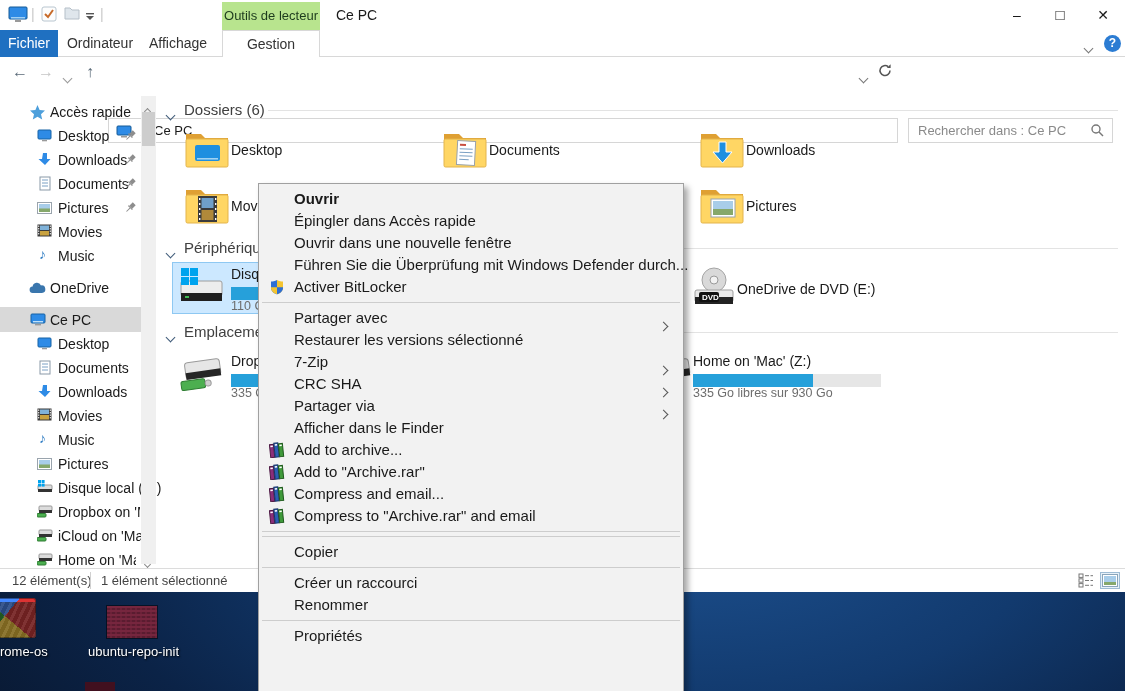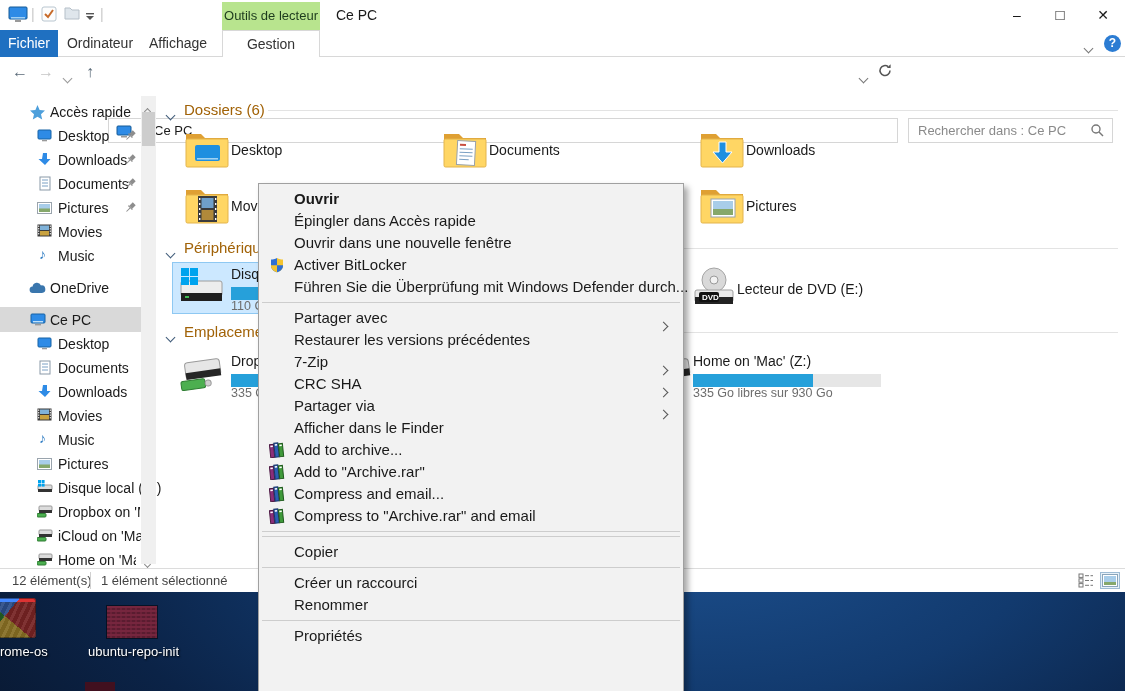--- a/index.html
+++ b/index.html
@@ -34,21 +34,21 @@
   .crumb{font-size:13px;color:#1a1a1a}
   .search-box{position:absolute;left:908px;top:61px;width:205px;height:25px;border:1px solid #d6d6d6;background:#fff}
   .search-ph{position:absolute;left:9px;top:4px;font-size:13px;color:#8a8a8a}
   
   .side-row{position:absolute;left:0;width:120px;height:24px;font-size:14px;color:#1a1a1a}
   .side-row .lbl{position:absolute;top:4px;white-space:nowrap;overflow:hidden}
   .side-sel{background:#d9d9d9;width:141px}
   .sbar{position:absolute;left:141px;top:96px;width:15px;height:468px;background:#f0f0f0}
   .sbar-thumb{position:absolute;left:1px;top:16px;width:13px;height:34px;background:#cdcdcd}
   
-  .group-head{position:absolute;height:20px;font-size:15px;color:#a16207;white-space:nowrap}
+  .group-head{position:absolute;height:20px;font-size:15px;color:#404040;white-space:nowrap}
   .group-line{position:absolute;height:1px;background:#e3e3e3}
   .tile{position:absolute;width:250px}
   .tile-label{font-size:14px;color:#1a1a1a;white-space:nowrap}
   .tile-sub{font-size:12.5px;color:#6d6d6d;white-space:nowrap}
   .bar{width:188px;height:13px;background:#e6e6e6;margin:3px 0 2px 0}
   .bar .fill{height:100%;background:#26a0da}
   .sel-tile{background:#cce8ff;outline:1px solid #8ec8f2}
   
   .statusbar{position:absolute;left:0;top:568px;width:100%;height:24px;background:#fff;border-top:1px solid #dcdcdc;font-size:13px;color:#444}
   
@@ -481,21 +481,21 @@
         <span class="abs" style="left:5px;top:3px">
           <svg width="46" height="44" viewBox="0 0 46 44">
               <circle cx="23" cy="14" r="12" fill="#d9d9d9" stroke="#a5a5a5"></circle>
               <circle cx="23" cy="14" r="4" fill="#f2f2f2" stroke="#9a9a9a"></circle>
               <rect x="4" y="24" width="38" height="12" rx="2" fill="#e8e8e8" stroke="#9e9e9e"></rect>
               <rect x="4" y="31" width="38" height="7" fill="#222"></rect>
               <rect x="8" y="26" width="20" height="10" rx="2" fill="#111"></rect>
               <text x="11" y="34" font-size="8" font-weight="bold" fill="#fff">DVD</text>
             </svg>
         </span>
-        <span class="tile-label abs" style="left:51px;top:18px">Lecteur de DVD (E:)</span>
+        <span class="tile-label abs" style="left:51px;top:18px">OneDrive de DVD (E:)</span>
       </div>
 
       <span class="abs" style="left:167px;top:327px"><span class="chev" style="border-color:#3e5a78"></span></span>
       <span class="group-head" style="left:184px;top:323px">Emplacements réseau (4)</span>
       <div class="group-line" style="left:380px;top:332px;width:738px"></div>
 
       <div class="tile" style="left:173px;top:349px;height:52px">
         <span class="abs" style="left:5px;top:4px">
           <svg width="46" height="44" viewBox="0 0 46 44">
               <g transform="rotate(-8 23 22)">
@@ -558,33 +558,33 @@
             <rect x="2" y="8" width="12" height="3" fill="#86a86b"></rect>
           </svg>
       </span>
     </div>
   </div>
 
   <div id="cmenu">
     <div class="mi mi-bold"><span>Ouvrir</span></div>
     <div class="mi"><span>Épingler dans Accès rapide</span></div>
     <div class="mi"><span>Ouvrir dans une nouvelle fenêtre</span></div>
+    <div class="mi"><span>Führen Sie die Überprüfung mit Windows Defender durch...</span></div>
     <div class="mi">
       <span class="mic">
         <svg width="16" height="16" viewBox="0 0 16 16">
             <path d="M8 1 C10 2 12.5 2.5 14 2.5 V9 C14 12.5 10.5 14.5 8 15.3 V1 Z" fill="#f4c430"></path>
             <path d="M8 1 C6 2 3.5 2.5 2 2.5 V9 C2 12.5 5.5 14.5 8 15.3 V1 Z" fill="#2d6fd4"></path>
             <path d="M2 8.2 H8 V15.3 C5.5 14.5 2 12.5 2 9 Z" fill="#f4c430"></path>
             <path d="M14 8.2 H8 V15.3 C10.5 14.5 14 12.5 14 9 Z" fill="#2d6fd4"></path>
           </svg>
       </span><span>Activer BitLocker</span></div>
-    <div class="mi"><span>Führen Sie die Überprüfung mit Windows Defender durch...</span></div>
     <div class="msep"></div>
     <div class="mi"><span>Partager avec</span><span class="arr"><span class="chev chev-right"></span></span></div>
-    <div class="mi"><span>Restaurer les versions précédentes</span></div>
+    <div class="mi"><span>Restaurer les versions sélectionné</span></div>
     <div class="mi"><span>7-Zip</span><span class="arr"><span class="chev chev-right"></span></span></div>
     <div class="mi"><span>CRC SHA</span><span class="arr"><span class="chev chev-right"></span></span></div>
     <div class="mi"><span>Partager via</span><span class="arr"><span class="chev chev-right"></span></span></div>
     <div class="mi"><span>Afficher dans le Finder</span></div>
     <div class="mi">
       <span class="mic"><svg width="16" height="16" viewBox="0 0 16 16">
             <g transform="rotate(-6 8 8)">
               <rect x="1" y="2" width="4" height="13" fill="#8a2e7a" stroke="#4d1a44"></rect>
               <rect x="5.5" y="1" width="4" height="14" fill="#2b5fb4" stroke="#17356b"></rect>
               <rect x="10" y="2" width="4" height="13" fill="#3f9a3a" stroke="#1f5a1d"></rect>

